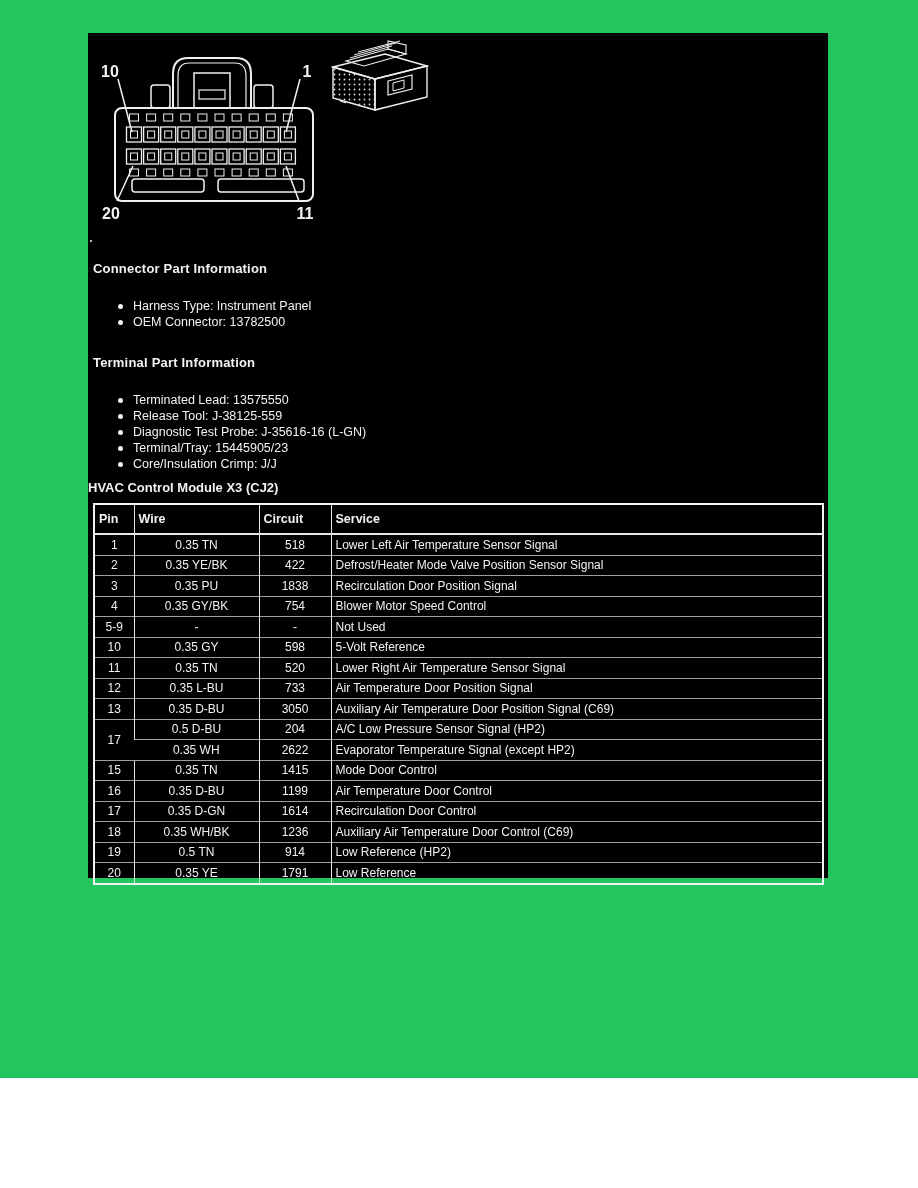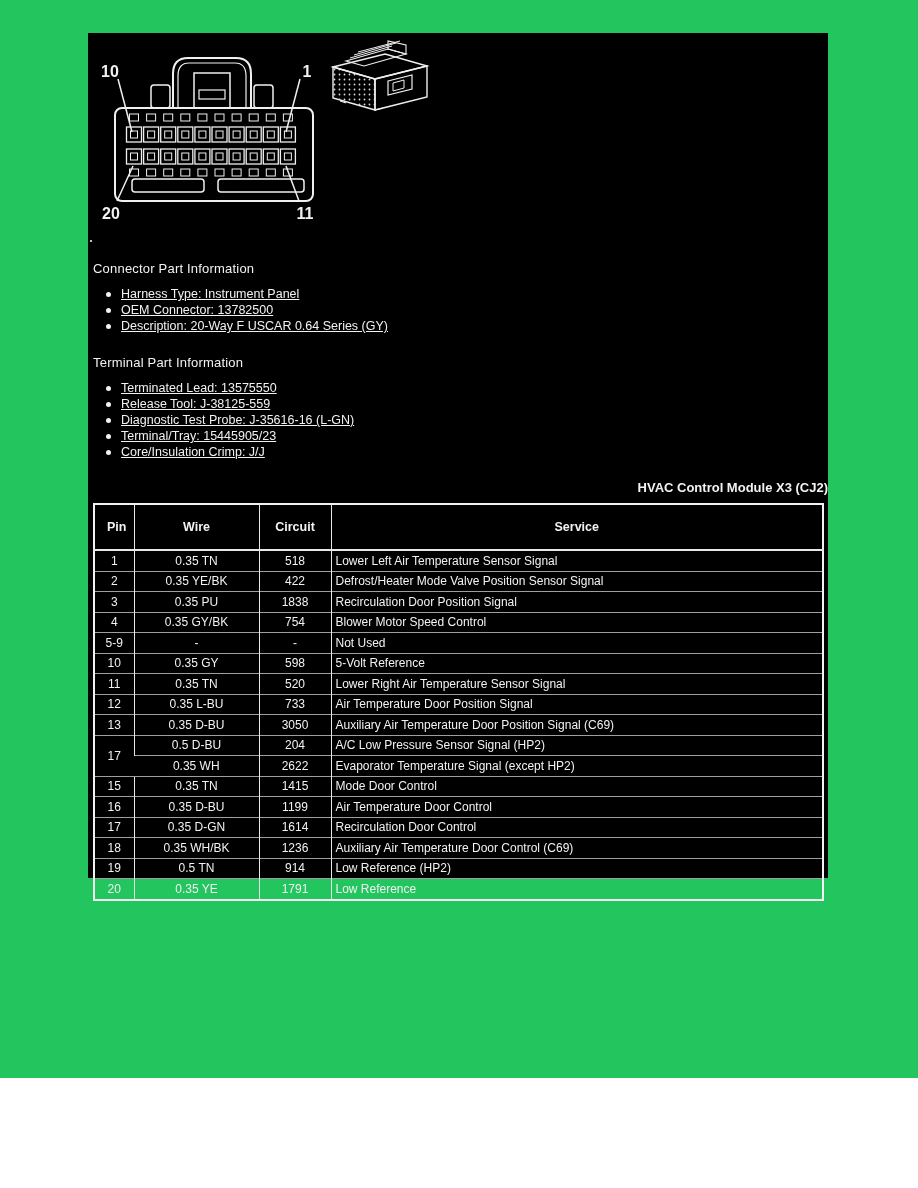--- a/index.html
+++ b/index.html
@@ -1,32 +1,32 @@
 <!DOCTYPE html>
 <html><head>
 <meta charset="utf-8">
 <style>
   html,body{margin:0;padding:0;background:#ffffff;}
   .page{position:relative;width:918px;height:1078px;background:#22c55e;overflow:hidden;
         font-family:"Liberation Sans",sans-serif;}
   .panel{position:absolute;left:88px;top:33px;width:740px;height:845px;background:#000000;color:#f2f2f2;}
   .figure{position:absolute;left:0;top:0;width:740px;height:210px;}
   .speck{position:absolute;left:2px;top:207px;width:2px;height:2px;background:#bdbdbd;}
-  .sec-heading{position:absolute;left:5px;font-size:13px;font-weight:normal;letter-spacing:.2px;}
+  .sec-heading{position:absolute;left:5px;font-size:13px;font-weight:bold;letter-spacing:.2px;}
   .sec1-heading{top:228px;}
   .sec2-heading{top:322px;}
-  .blist{position:absolute;left:17px;margin:0;padding:0;list-style:none;text-decoration:underline;}
+  .blist{position:absolute;left:17px;margin:12px;padding:0;list-style:none;}
   .list1{top:253px;}
   .list2{top:347px;}
   .blist li{position:relative;height:16px;line-height:16px;font-size:12.5px;padding-left:16px;white-space:nowrap;}
   .blist li::before{content:"";position:absolute;left:1px;top:5.5px;width:5px;height:5px;border-radius:50%;background:#f2f2f2;}
-  .tbl-title{position:absolute;left:0;top:447px;width:740px;text-align:right;font-size:13px;font-weight:bold;}
+  .tbl-title{position:absolute;left:0;top:447px;width:740px;text-align:left;font-size:13px;font-weight:bold;}
   table.pinout{position:absolute;left:5px;top:470px;width:731px;border-collapse:collapse;table-layout:fixed;
                border:2px solid #f2f2f2;}
-  table.pinout th{font-size:12.5px;font-weight:bold;height:20px;text-align:center;padding:12px;
+  table.pinout th{font-size:12.5px;font-weight:bold;height:20px;text-align:left;padding:4px;
                   border-left:1px solid #e8e8e8;border-bottom:2px solid #e8e8e8;color:#f2f2f2;}
   table.pinout td{font-size:12px;height:19.5px;text-align:center;padding:0;color:#f2f2f2;
                   border-left:1px solid #e8e8e8;border-top:1px solid #9f9f9f;white-space:nowrap;overflow:hidden;}
   table.pinout th:first-child,table.pinout td:first-child{border-left:none;}
   table.pinout td.c-fn{text-align:left;padding-left:4px;}
   svg text{fill:#f2f2f2;font-family:"Liberation Sans",sans-serif;font-weight:bold;font-size:16px;}
 </style>
 </head>
 <body>
 
@@ -152,21 +152,20 @@
         <text x="217" y="186" text-anchor="middle">11</text>
       </svg>
     </div>
 
     <div class="speck"></div>
 
     <div class="sec-heading sec1-heading">Connector Part Information</div>
     <ul class="blist list1">
       <li>Harness Type: Instrument Panel</li>
       <li>OEM Connector: 13782500</li>
-      <li>Description: 20-Way F USCAR 0.64 Series (GY)</li>
     </ul>
 
     <div class="sec-heading sec2-heading">Terminal Part Information</div>
     <ul class="blist list2">
       <li>Terminated Lead: 13575550</li>
       <li>Release Tool: J-38125-559</li>
       <li>Diagnostic Test Probe: J-35616-16 (L-GN)</li>
       <li>Terminal/Tray: 15445905/23</li>
       <li>Core/Insulation Crimp: J/J</li>
     </ul>

